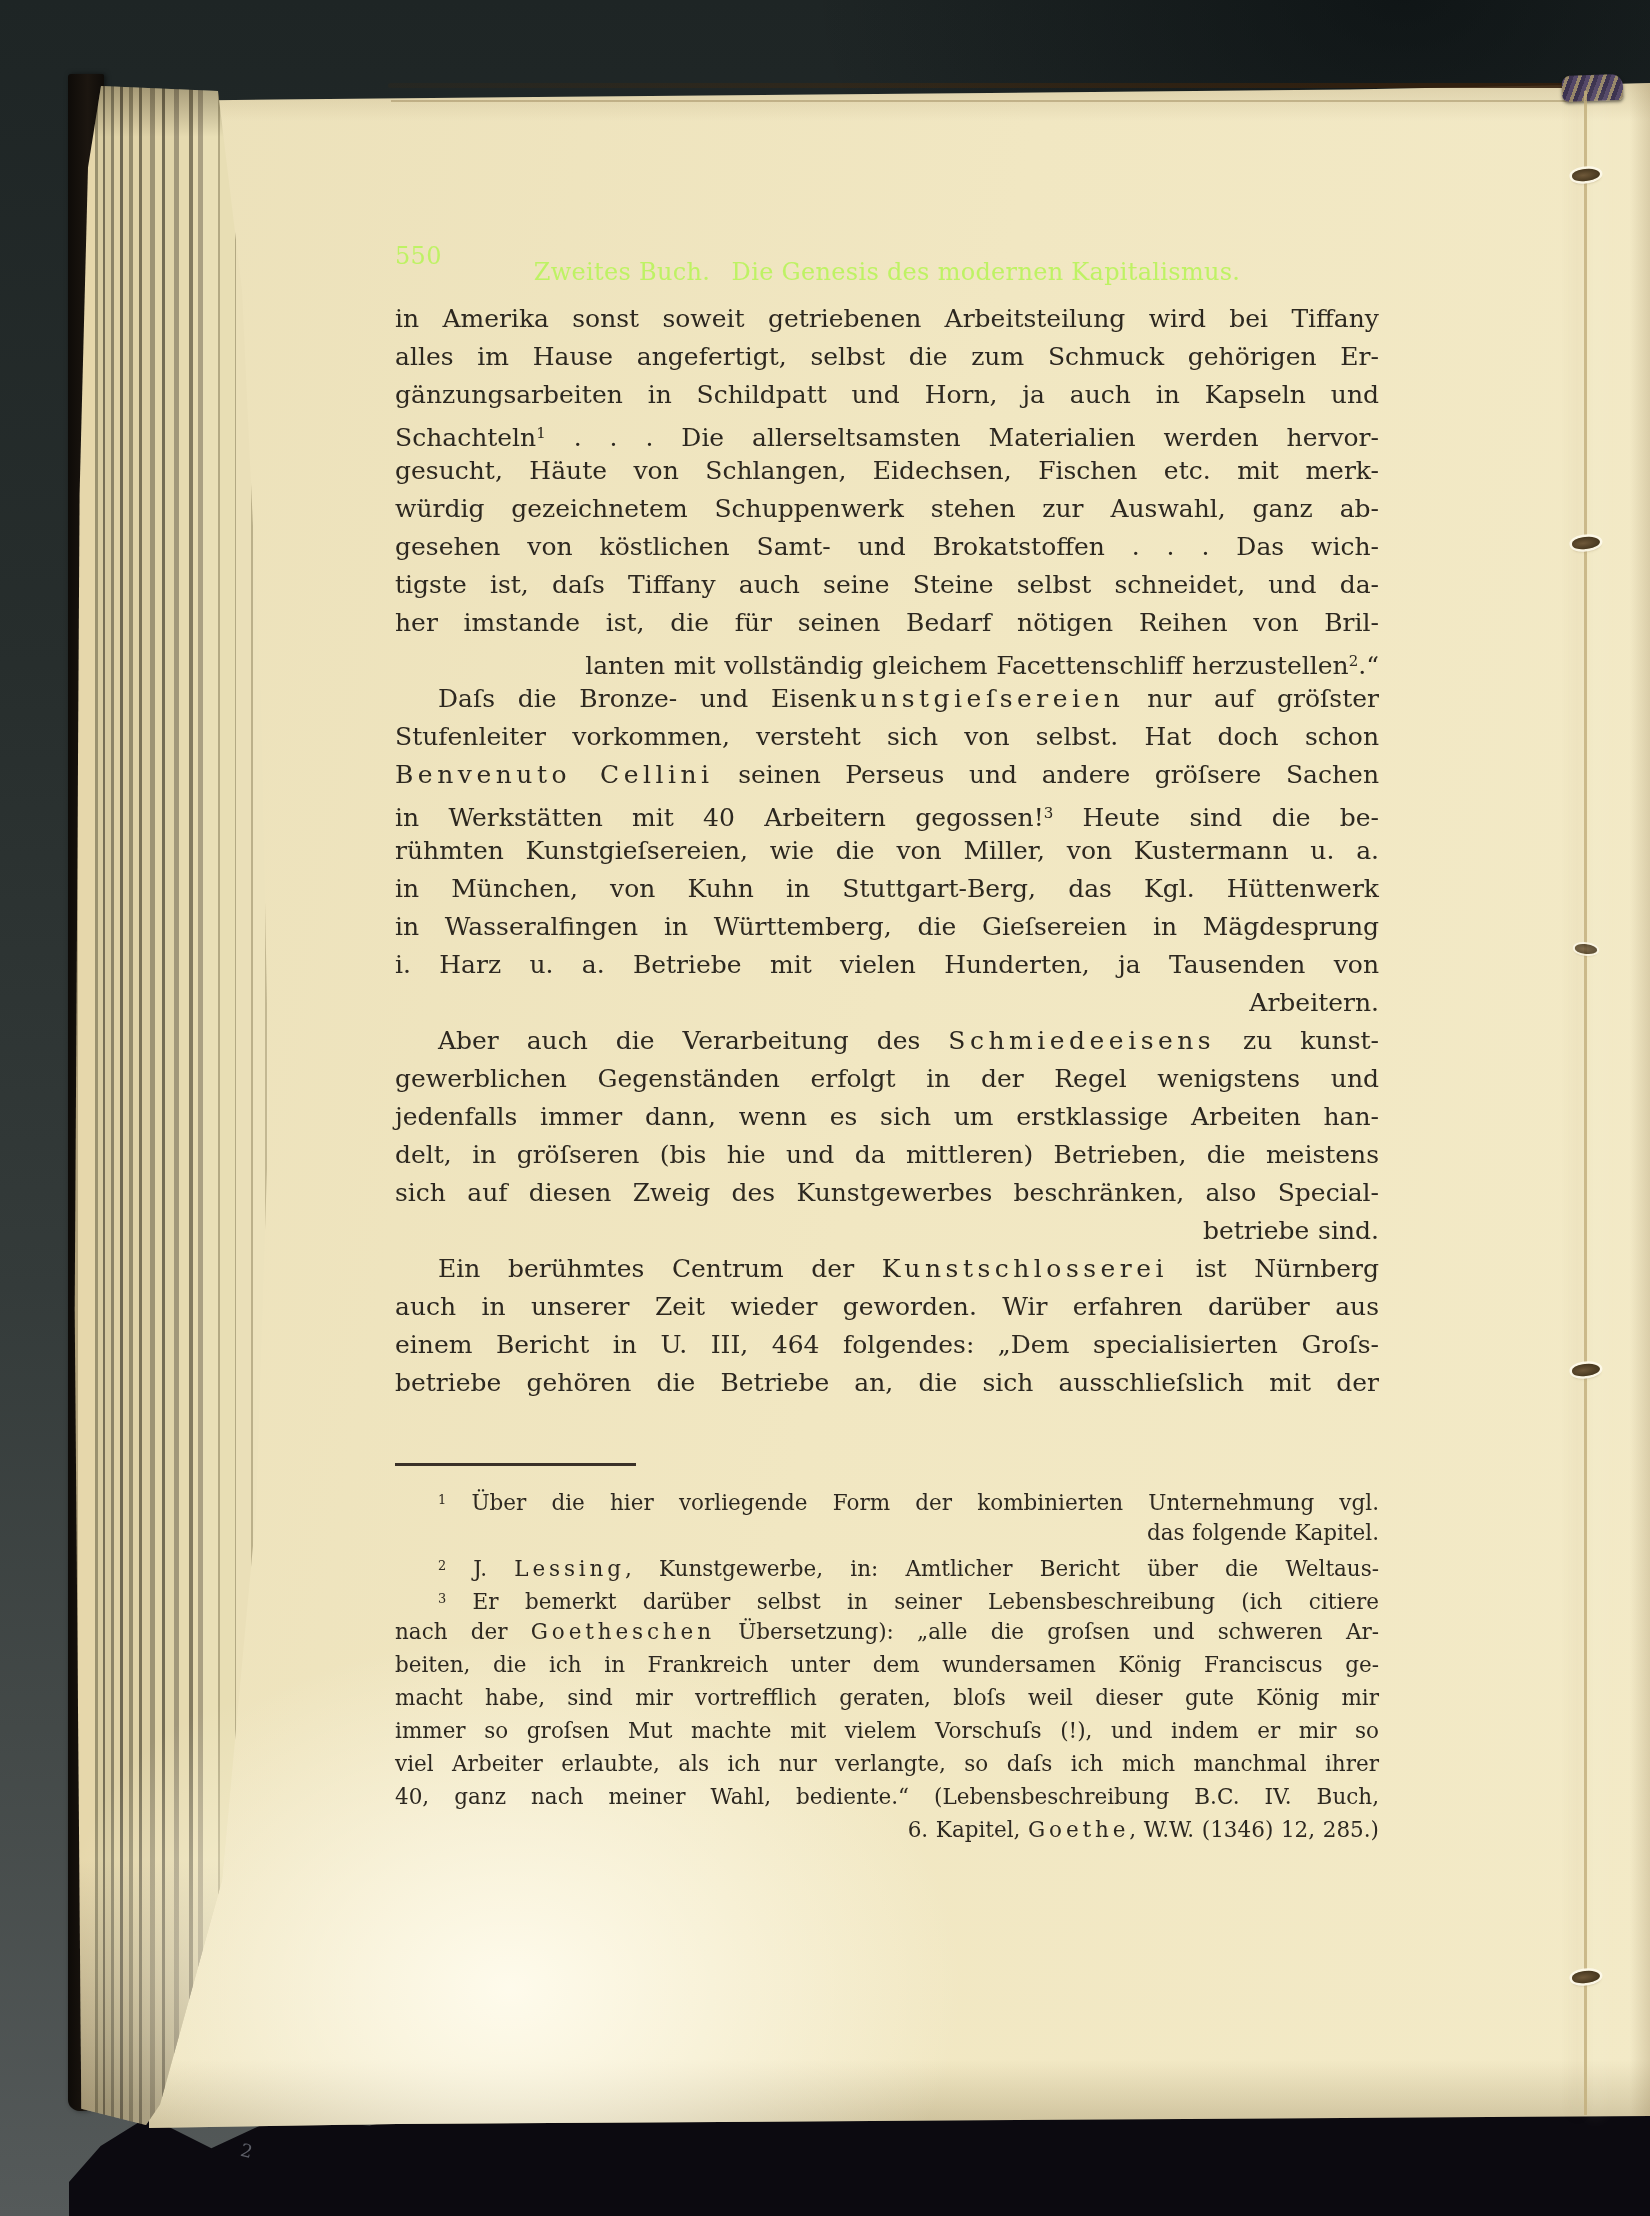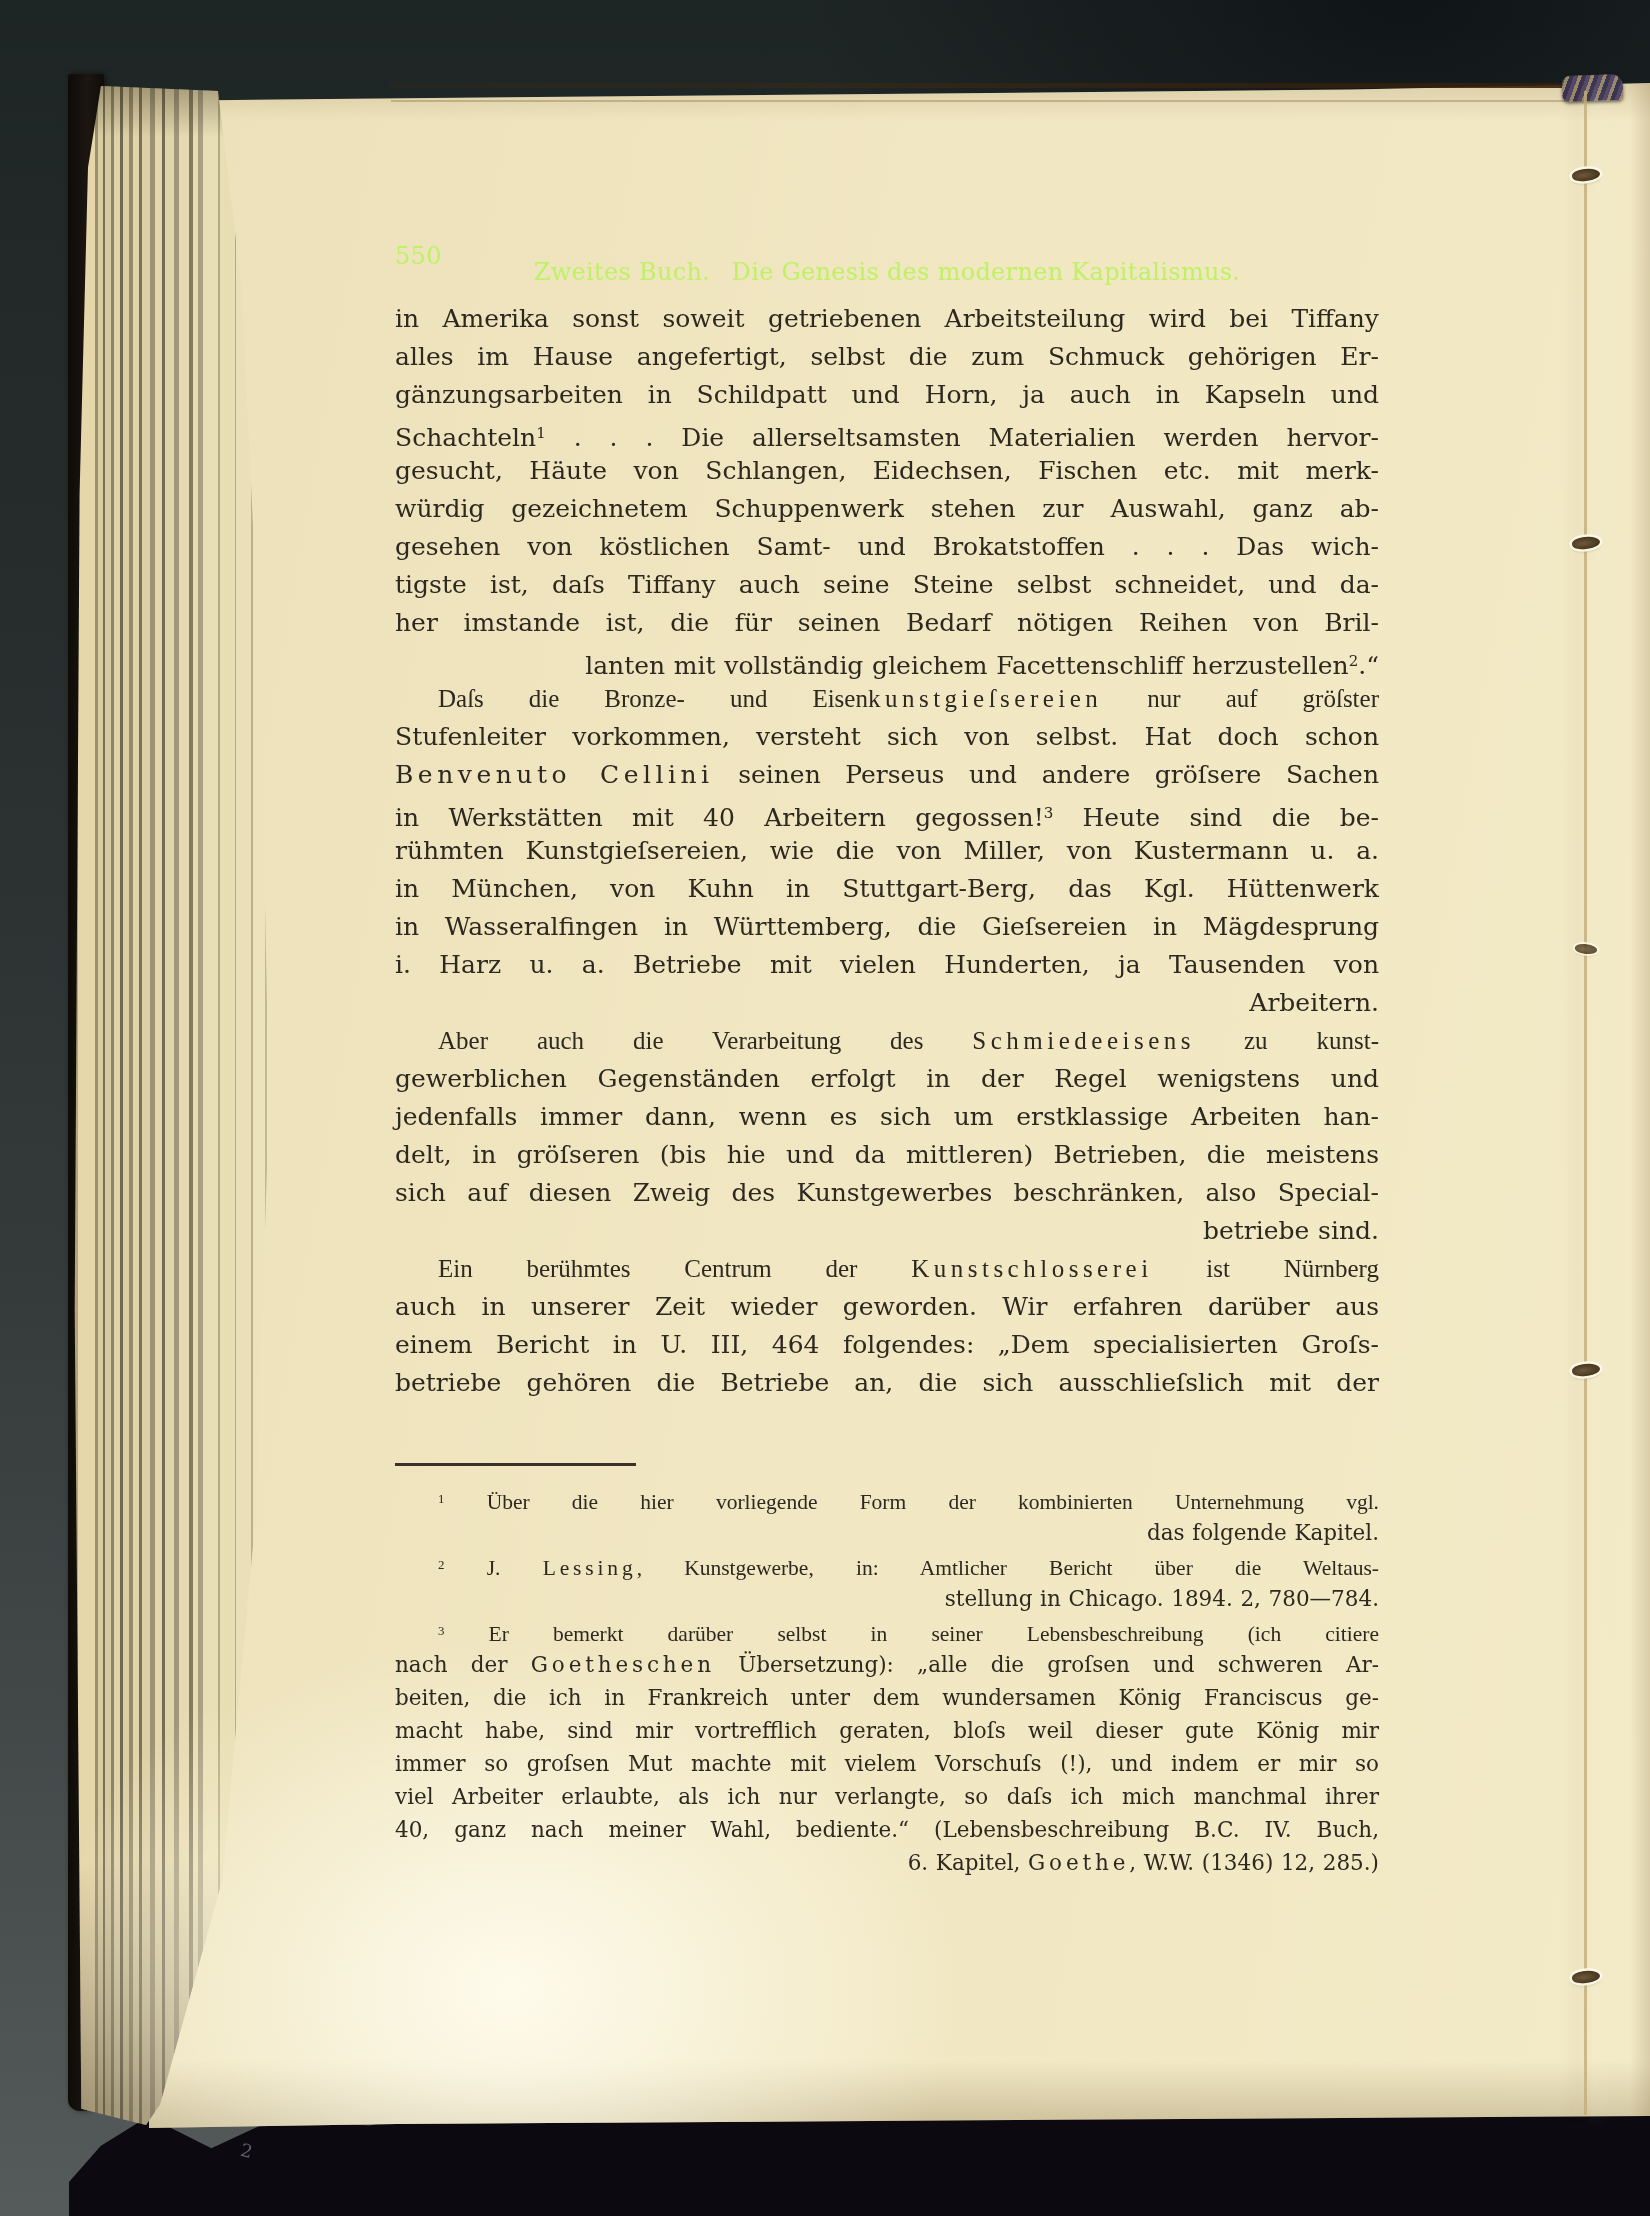--- a/index.html
+++ b/index.html
@@ -118,21 +118,21 @@
   }
   .fn-rule{
     position:absolute;left:395px;top:1463px;width:241px;height:2.5px;background:#3a3128;
   }
   .tl{text-align:justify;overflow:visible;}
   .body-text .tl{height:38px;}
   .footnotes .tl{height:33px;}
   .tl::after{content:"";display:inline-block;width:100%;height:0;}
   .tl.nj{text-align:right;}
   .tl.nj::after{content:none;}
-  .tl.ind{text-indent:43px;font-family:Liberation Serif, serif;}
+  .tl.ind{text-indent:43px;}
   .sup{font-size:.6em;vertical-align:.5em;letter-spacing:0;}
   .sp{letter-spacing:.18em;}
 </style>
 </head>
 <body>
 
 <div class="screen">
   <div class="backdrop"></div>
   <div class="bottom-shadow"></div>
   <div class="spine"></div>
@@ -186,21 +186,20 @@
       <div class="tl"><span>einem Bericht in U. III, 464 folgendes: „Dem specialisierten Groſs-</span></div>
       <div class="tl"><span>betriebe gehören die Betriebe an, die sich ausschlieſslich mit der</span></div>
     </div>
 
   <div class="fn-rule"></div>
 
   <div class="footnotes">
       <div class="tl ind"><span class="sup">1</span><span> Über die hier vorliegende Form der kombinierten Unternehmung vgl.</span></div>
       <div class="tl nj"><span>das folgende Kapitel.</span></div>
       <div class="tl ind"><span class="sup">2</span><span> J. </span><span class="sp">Lessing</span><span>, Kunstgewerbe, in:  Amtlicher Bericht über die Weltaus-</span></div>
-      <div class="tl nj"><span>stellung in Chicago.  1894.  2, 780—784.</span></div>
       <div class="tl ind"><span class="sup">3</span><span> Er bemerkt darüber selbst in seiner Lebensbeschreibung (ich citiere</span></div>
       <div class="tl"><span>nach der </span><span class="sp">Goetheschen</span><span> Übersetzung): „alle die groſsen und schweren Ar-</span></div>
       <div class="tl"><span>beiten, die ich in Frankreich unter dem wundersamen König Franciscus ge-</span></div>
       <div class="tl"><span>macht habe, sind mir vortrefflich geraten, bloſs weil dieser gute König mir</span></div>
       <div class="tl"><span>immer so groſsen Mut machte mit vielem Vorschuſs (!), und indem er mir so</span></div>
       <div class="tl"><span>viel Arbeiter erlaubte, als ich nur verlangte, so daſs ich mich manchmal ihrer</span></div>
       <div class="tl"><span>40, ganz nach meiner Wahl, bediente.“  (Lebensbeschreibung B.C. IV. Buch,</span></div>
       <div class="tl nj"><span>6. Kapitel, </span><span class="sp">Goethe</span><span>, W.W. (1346) 12, 285.)</span></div>
     </div>
 </div>

